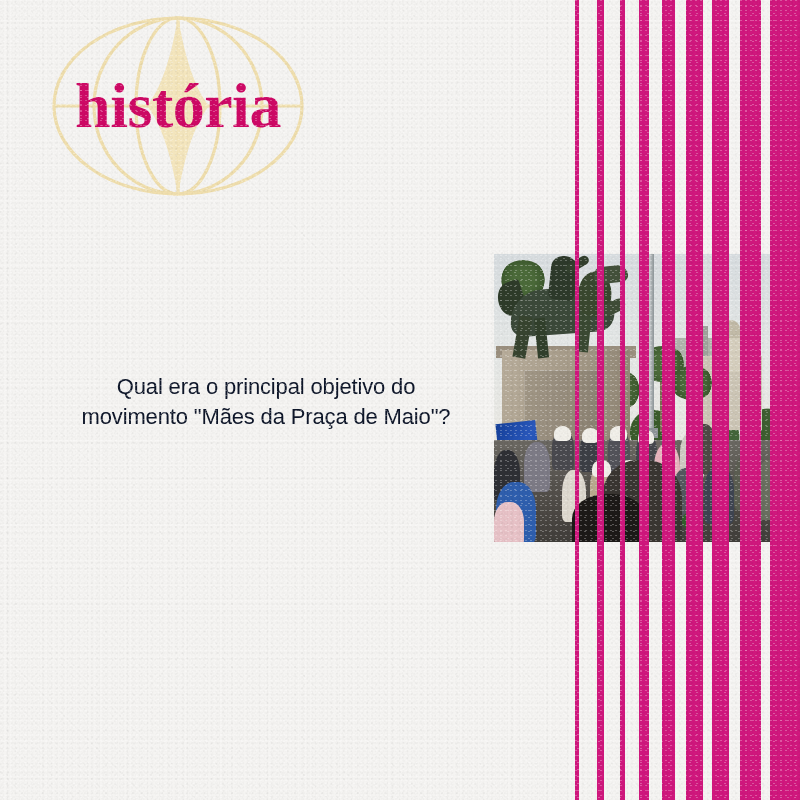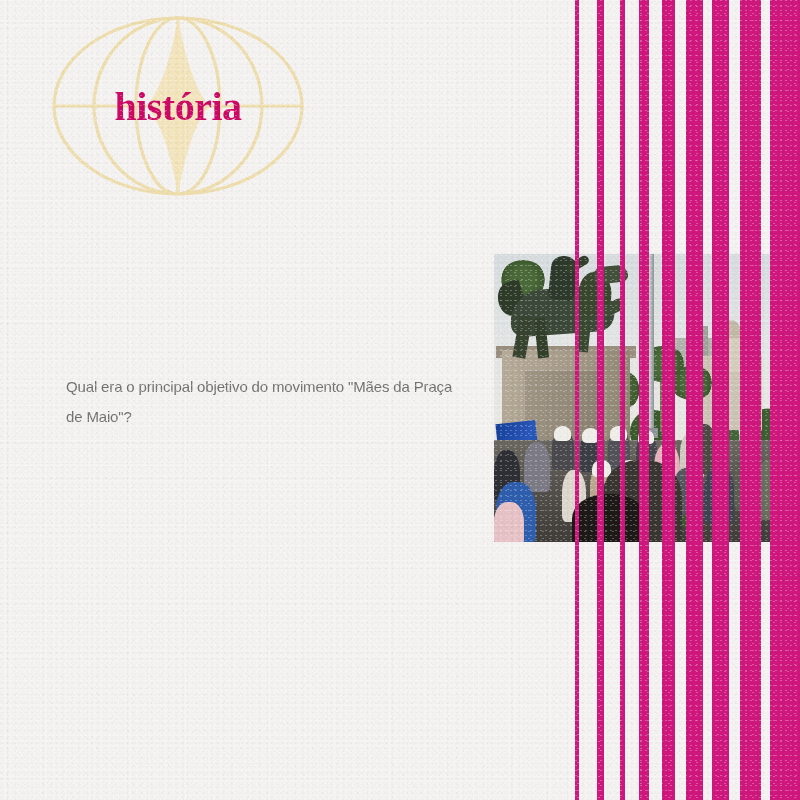--- a/index.html
+++ b/index.html
@@ -79,39 +79,40 @@
   #subject-title {
     position: absolute;
     left: 0;
     top: 0;
     width: 290px;
     height: 196px;
     display: flex;
     align-items: center;
     justify-content: center;
     font-family: "Liberation Serif", "DejaVu Serif", serif;
-    font-size: 40px;
+    font-size: 64px;
     font-weight: 700;
     color: #cf0a66;
     letter-spacing: -0.5px;
     z-index: 12;
   }
 
   
   #question {
     position: absolute;
     left: 66px;
     top: 372px;
     width: 400px;
     z-index: 10;
     font-family: "Liberation Sans", sans-serif;
-    font-size: 15px;
+    font-size: 22px;
     line-height: 30px;
-    color: #737373;
+    color: #0f172a;
     letter-spacing: -0.15px;
+    text-align: center;
   }
 
   
   #photo {
     position: absolute;
     left: 494px;
     top: 254px;
     width: 288px;
     height: 288px;
     z-index: 20;

